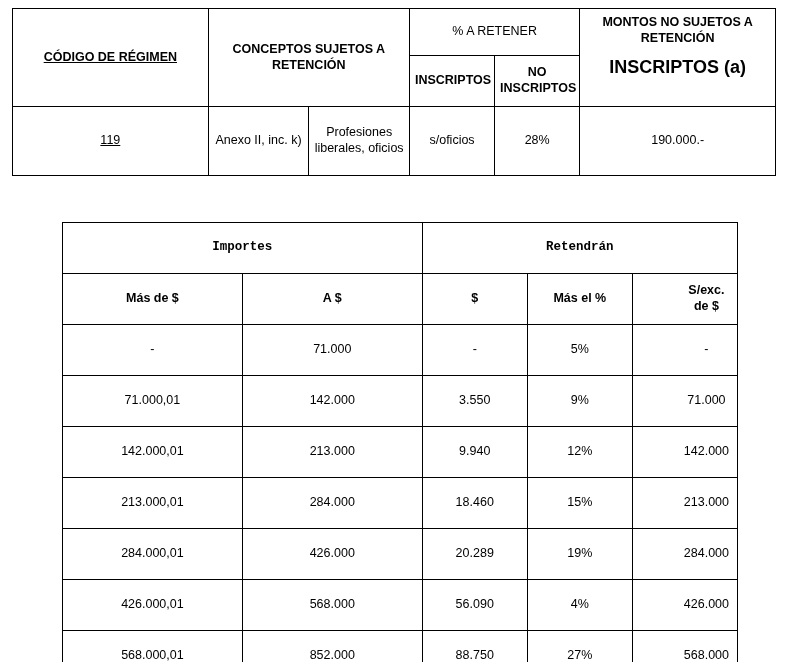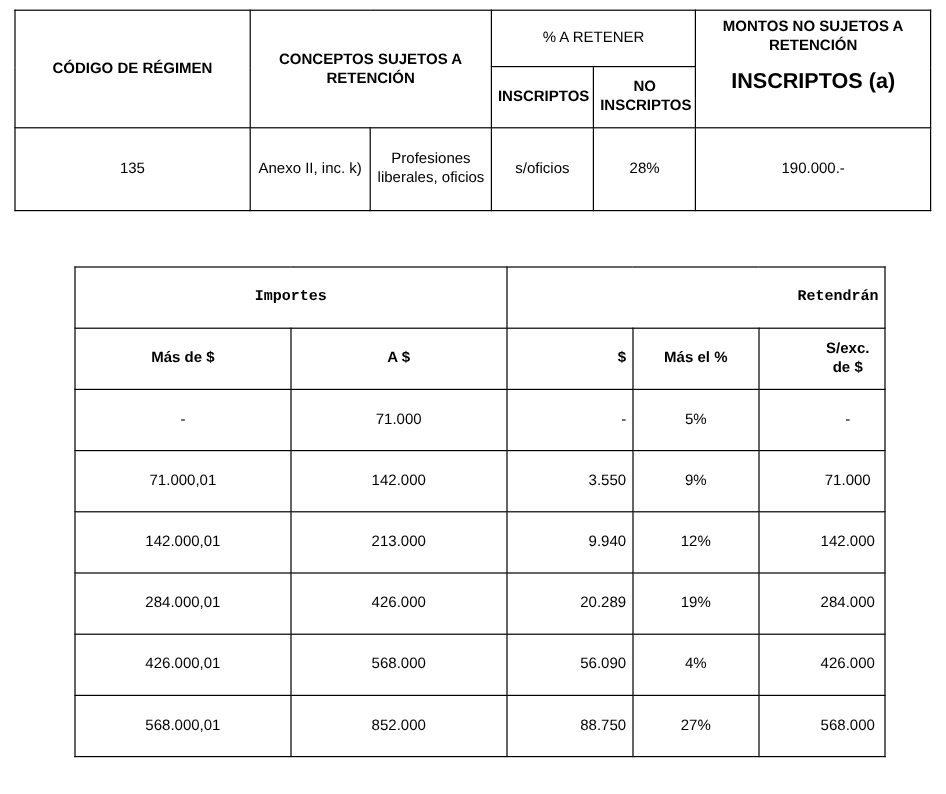--- a/index.html
+++ b/index.html
@@ -50,21 +50,21 @@
     margin-top: 21px;
   }
   .cell-reg {
     font-weight: normal;
     font-size: 13.5px;
   }
 
   #top-table {
     width: 764px;
   }
-  #top-table td.c1 { width: 128px; }
+  #top-table td.c1 { width: 128px; text-decoration: underline; }
   #top-table td.c2 { width: 132px; }
   #top-table td.c3 { width: 148px; }
   #top-table td.c4 { width: 110px; }
   #top-table td.c5 { width: 118px; }
   #top-table td.c6 { width: 128px; }
 
   .row-h1 td { height: 38px; }
   .row-h2 td { height: 42px; }
   .row-data td { height: 60px; }
 
@@ -74,21 +74,21 @@
     left: 62px;
     top: 222px;
     width: 676px;
   }
   #bottom-table {
     width: 676px;
   }
   #bottom-table td { height: 42px; }
   #bottom-table td.b1 { width: 143px; }
   #bottom-table td.b2 { width: 143px; }
-  #bottom-table td.b3 { width: 124px; text-align: right; }
+  #bottom-table td.b3 { width: 124px; }
   #bottom-table td.b4 { width: 133px; }
   #bottom-table td.b5 { width: 133px; padding-left: 48px; }
   .b-head {
     font-weight: bold;
     font-size: 13px;
     font-family: Liberation Mono, monospace;
   }
   .b-sub {
     font-weight: bold;
     font-size: 12.5px;
@@ -111,21 +111,21 @@
         <td class="c6 hdr-bold" rowspan="2" style="vertical-align:top; padding-top:6px;">
           <div>MONTOS NO SUJETOS A RETENCIÓN</div>
           <div style="margin-top:10px;" class="hdr-bold-lg">INSCRIPTOS (a)</div>
         </td>
       </tr>
       <tr class="row-h2">
         <td class="c4 hdr-bold-lg">INSCRIPTOS</td>
         <td class="c5 hdr-bold-lg">NO INSCRIPTOS</td>
       </tr>
       <tr class="row-data">
-        <td class="c1 cell-reg">135</td>
+        <td class="c1 cell-reg">119</td>
         <td class="c2 cell-reg">Anexo II, inc. k)</td>
         <td class="c3 cell-reg">Profesiones liberales, oficios</td>
         <td class="c4 cell-reg">s/oficios</td>
         <td class="c5 cell-reg">28%</td>
         <td class="c6 cell-reg">190.000.-</td>
       </tr>
     </tbody>
   </table>
 </div>
 
@@ -159,20 +159,27 @@
         <td class="b5 b-cell">71.000</td>
       </tr>
       <tr>
         <td class="b1 b-cell">142.000,01</td>
         <td class="b2 b-cell">213.000</td>
         <td class="b3 b-cell">9.940</td>
         <td class="b4 b-cell">12%</td>
         <td class="b5 b-cell">142.000</td>
       </tr>
       <tr>
+        <td class="b1 b-cell">213.000,01</td>
+        <td class="b2 b-cell">284.000</td>
+        <td class="b3 b-cell">18.460</td>
+        <td class="b4 b-cell">15%</td>
+        <td class="b5 b-cell">213.000</td>
+      </tr>
+      <tr>
         <td class="b1 b-cell">284.000,01</td>
         <td class="b2 b-cell">426.000</td>
         <td class="b3 b-cell">20.289</td>
         <td class="b4 b-cell">19%</td>
         <td class="b5 b-cell">284.000</td>
       </tr>
       <tr>
         <td class="b1 b-cell">426.000,01</td>
         <td class="b2 b-cell">568.000</td>
         <td class="b3 b-cell">56.090</td>

